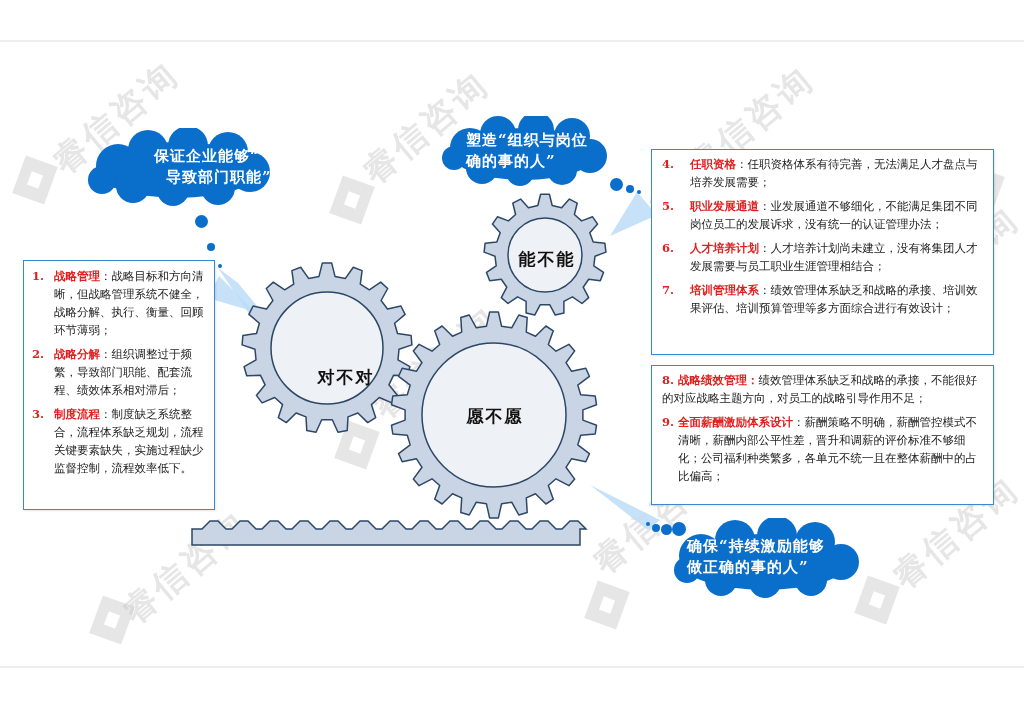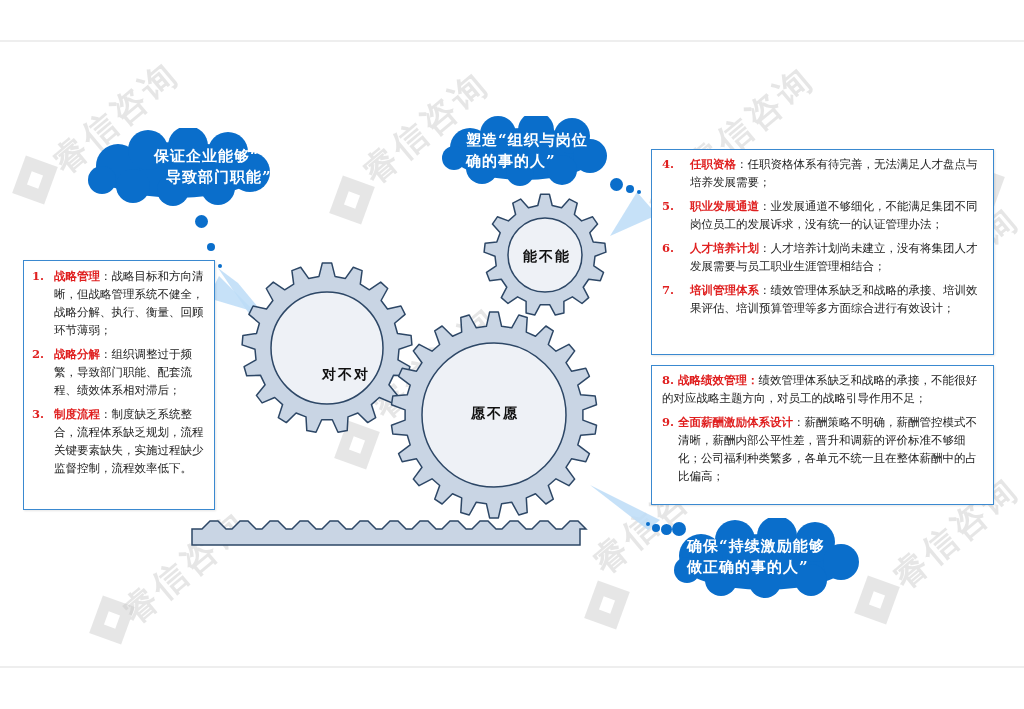--- a/index.html
+++ b/index.html
@@ -32,21 +32,21 @@
   .box.left .item { padding-left:22px; text-indent:-22px; }
   .box.left .num { width:22px; text-indent:0; }
   .box.r1 { left:651px; top:149px; width:343px; height:206px; padding:5px 10px; }
   .box.r1 .item { padding-left:28px; text-indent:-28px; }
   .box.r1 .num { width:28px; text-indent:0; }
   .box.r2 { left:651px; top:365px; width:343px; height:140px; padding:5px 10px; }
   .box.r2 .item2 { padding-left:16px; text-indent:-16px; }
   .box.r2 .num { width:16px; text-indent:0; }
 
   .pointer { position:absolute; }
-  .gear-label { position:absolute; font-weight:bold; color:#111; font-size:14px; letter-spacing:2px; text-align:center; }
+  .gear-label { position:absolute; font-weight:bold; color:#111; font-size:17px; letter-spacing:2px; text-align:center; }
 </style>
 </head>
 <body>
 
 <div class="hline top"></div>
 <div class="hline bottom"></div>
 
 <div class="wm-logo" style="left:18px;top:160px;"></div>
 <div class="wm" style="left:40px;top:95px;">睿信咨询</div>
 <div class="wm-logo" style="left:335px;top:180px;"></div>

